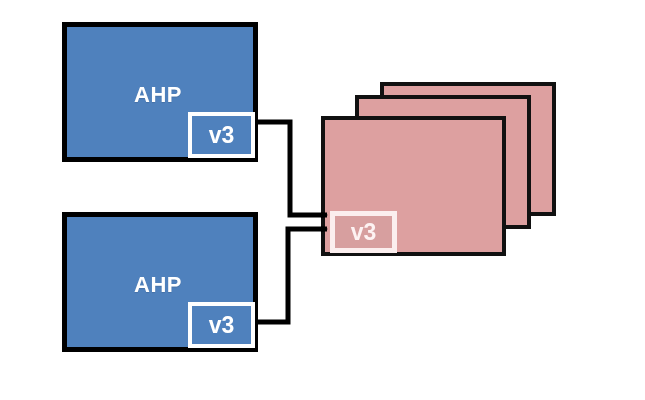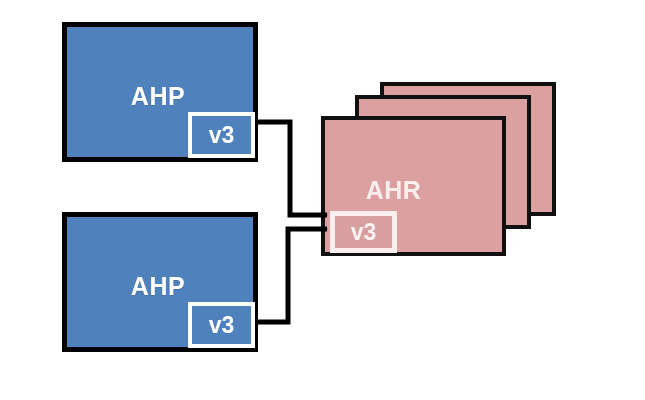--- a/index.html
+++ b/index.html
@@ -24,21 +24,21 @@
   .ahp-node {
     position: absolute;
     box-sizing: border-box;
     background: #4f81bd;
     border: 5px solid #000000;
   }
   .ahp-label {
     position: absolute;
     color: #ffffff;
     font-weight: bold;
-    font-size: 25px;
+    font-size: 22px;
     letter-spacing: 0.5px;
     line-height: 1;
     white-space: nowrap;
     text-shadow: 0 1px 1px rgba(0,0,0,0.12);
   }
   .ahp-sub {
     position: absolute;
     box-sizing: border-box;
     background: #4f81bd;
     border: 4px solid #ffffff;
@@ -109,21 +109,20 @@
 </style>
 </head>
 <body>
 
 <div id="diagram">
 
   <div class="ahr-card back" style="left: 380px; top: 82px; width: 176px; height: 134px;"></div>
   <div class="ahr-card mid" style="left: 355px; top: 95px; width: 176px; height: 134px;"></div>
   <div class="ahr-card front" style="left: 321px; top: 116px; width: 185px; height: 140px;"></div>
 
-  <div class="ahr-label" style="left: 393.5px; top: 178px; transform: translateX(-50%);">AHR</div>
 
   <div class="ahr-sub" style="left: 330px; top: 211px; width: 67px; height: 42px;">
     <div class="ahr-sub-label">v3</div>
   </div>
 
   <div class="ahp-node" id="ahp-top" style="left: 62px; top: 22px; width: 196px; height: 140px;"></div>
   <div class="ahp-label" id="ahp-top-label" style="left: 158px; top: 84px; transform: translateX(-50%);">AHP</div>
   <div class="ahp-sub" id="ahp-top-sub" style="left: 188px; top: 112px; width: 67px; height: 46px;">
     <div class="ahp-sub-label">v3</div>
   </div>

